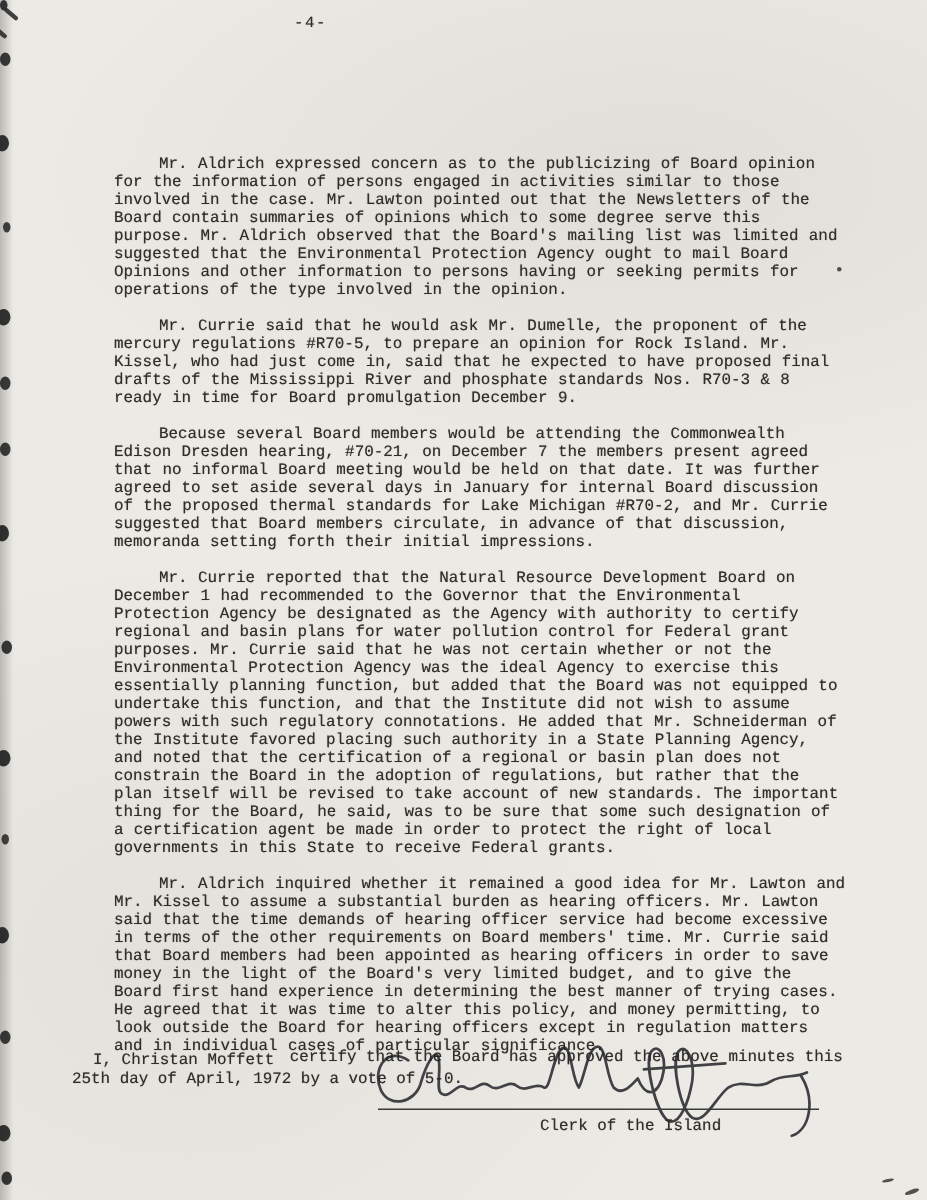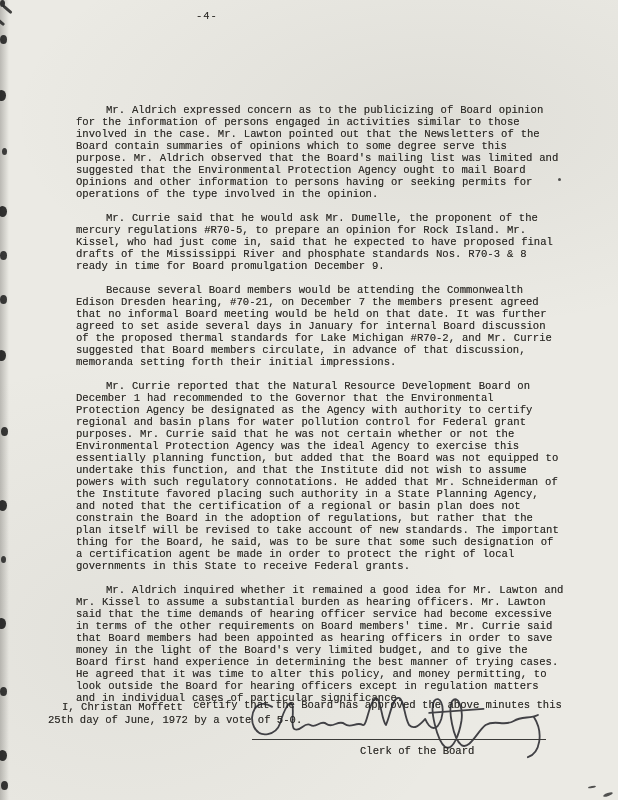--- a/index.html
+++ b/index.html
@@ -116,21 +116,21 @@
     <p>Because several Board members would be attending the Commonwealth Edison Dresden hearing, #70-21, on December 7 the members present agreed that no informal Board meeting would be held on that date.  It was further agreed to set aside several days in January for internal Board discussion of the proposed thermal standards for Lake Michigan #R70-2, and Mr. Currie suggested that Board members circulate, in advance of that discussion, memoranda setting forth their initial impressions.</p>
     <p>Mr. Currie reported that the Natural Resource Development Board on December 1 had recommended to the Governor that the Environmental Protection Agency be designated as the Agency with authority to certify regional and basin plans for water pollution control for Federal grant purposes.  Mr. Currie said that he was not certain whether or not the Environmental Protection Agency was the ideal Agency to exercise this essentially planning function, but added that the Board was not equipped to undertake this function, and that the Institute did not wish to assume powers with such regulatory connotations.  He added that Mr. Schneiderman of the Institute favored placing such authority in a State Planning Agency, and noted that the certification of a regional or basin plan does not constrain the Board in the adoption of regulations, but rather that the plan itself will be revised to take account of new standards.  The important thing for the Board, he said, was to be sure that some such designation of a certification agent be made in order to protect the right of local governments in this State to receive Federal grants.</p>
     <p>Mr. Aldrich inquired whether it remained a good idea for Mr. Lawton and Mr. Kissel to assume a substantial burden as hearing officers.  Mr. Lawton said that the time demands of hearing officer service had become excessive in terms of the other requirements on Board members' time.  Mr. Currie said that Board members had been appointed as hearing officers in order to save money in the light of the Board's very limited budget, and to give the Board first hand experience in determining the best manner of trying cases.  He agreed that it was time to alter this policy, and money permitting, to look outside the Board for hearing officers except in regulation matters and in individual cases of particular significance.</p>
   </div>
 
   <div class="cert-line1">
     <span class="name-offset">I, Christan Moffett</span>
     <span>certify that the Board has approved the above minutes this</span>
   </div>
 
-  <div class="cert-line2">25th day of June, 1972 by a vote of 5-0.</div>
+  <div class="cert-line2">25th day of April, 1972 by a vote of 5-0.</div>
 
   <svg class="signature-svg" viewBox="0 0 300 70" fill="none">
     <title>Christan Moffett</title>
     <g stroke="#24242a" stroke-width="1.8" stroke-linecap="round" stroke-linejoin="round" opacity="0.85">
       <path d="M 26 18 C 10 8, 2 26, 8 38 C 14 50, 30 46, 34 34
                C 38 20, 44 10, 46 16 C 48 24, 44 38, 48 40
                C 54 44, 58 32, 64 36 C 70 40, 74 30, 80 35
                C 86 40, 92 30, 98 35 C 104 40, 110 32, 116 36
                C 120 38, 122 14, 128 10 C 134 6, 134 30, 139 36
                C 143 28, 145 10, 151 9 C 157 8, 157 28, 162 36
@@ -139,15 +139,15 @@
                C 206 62, 212 44, 214 32 C 216 18, 210 6, 205 12
                C 200 20, 206 50, 214 56 C 222 61, 230 42, 238 36
                C 248 30, 256 38, 266 32 C 274 27, 282 30, 290 26"></path>
       <path d="M 182 24 L 236 20"></path>
       <path d="M 286 28 C 296 44, 292 64, 280 68"></path>
     </g>
   </svg>
 
   <div class="sig-rule"></div>
 
-  <div class="clerk-title">Clerk of the Board</div>
+  <div class="clerk-title">Clerk of the Island</div>
 
 </div>
 
 </body></html>

